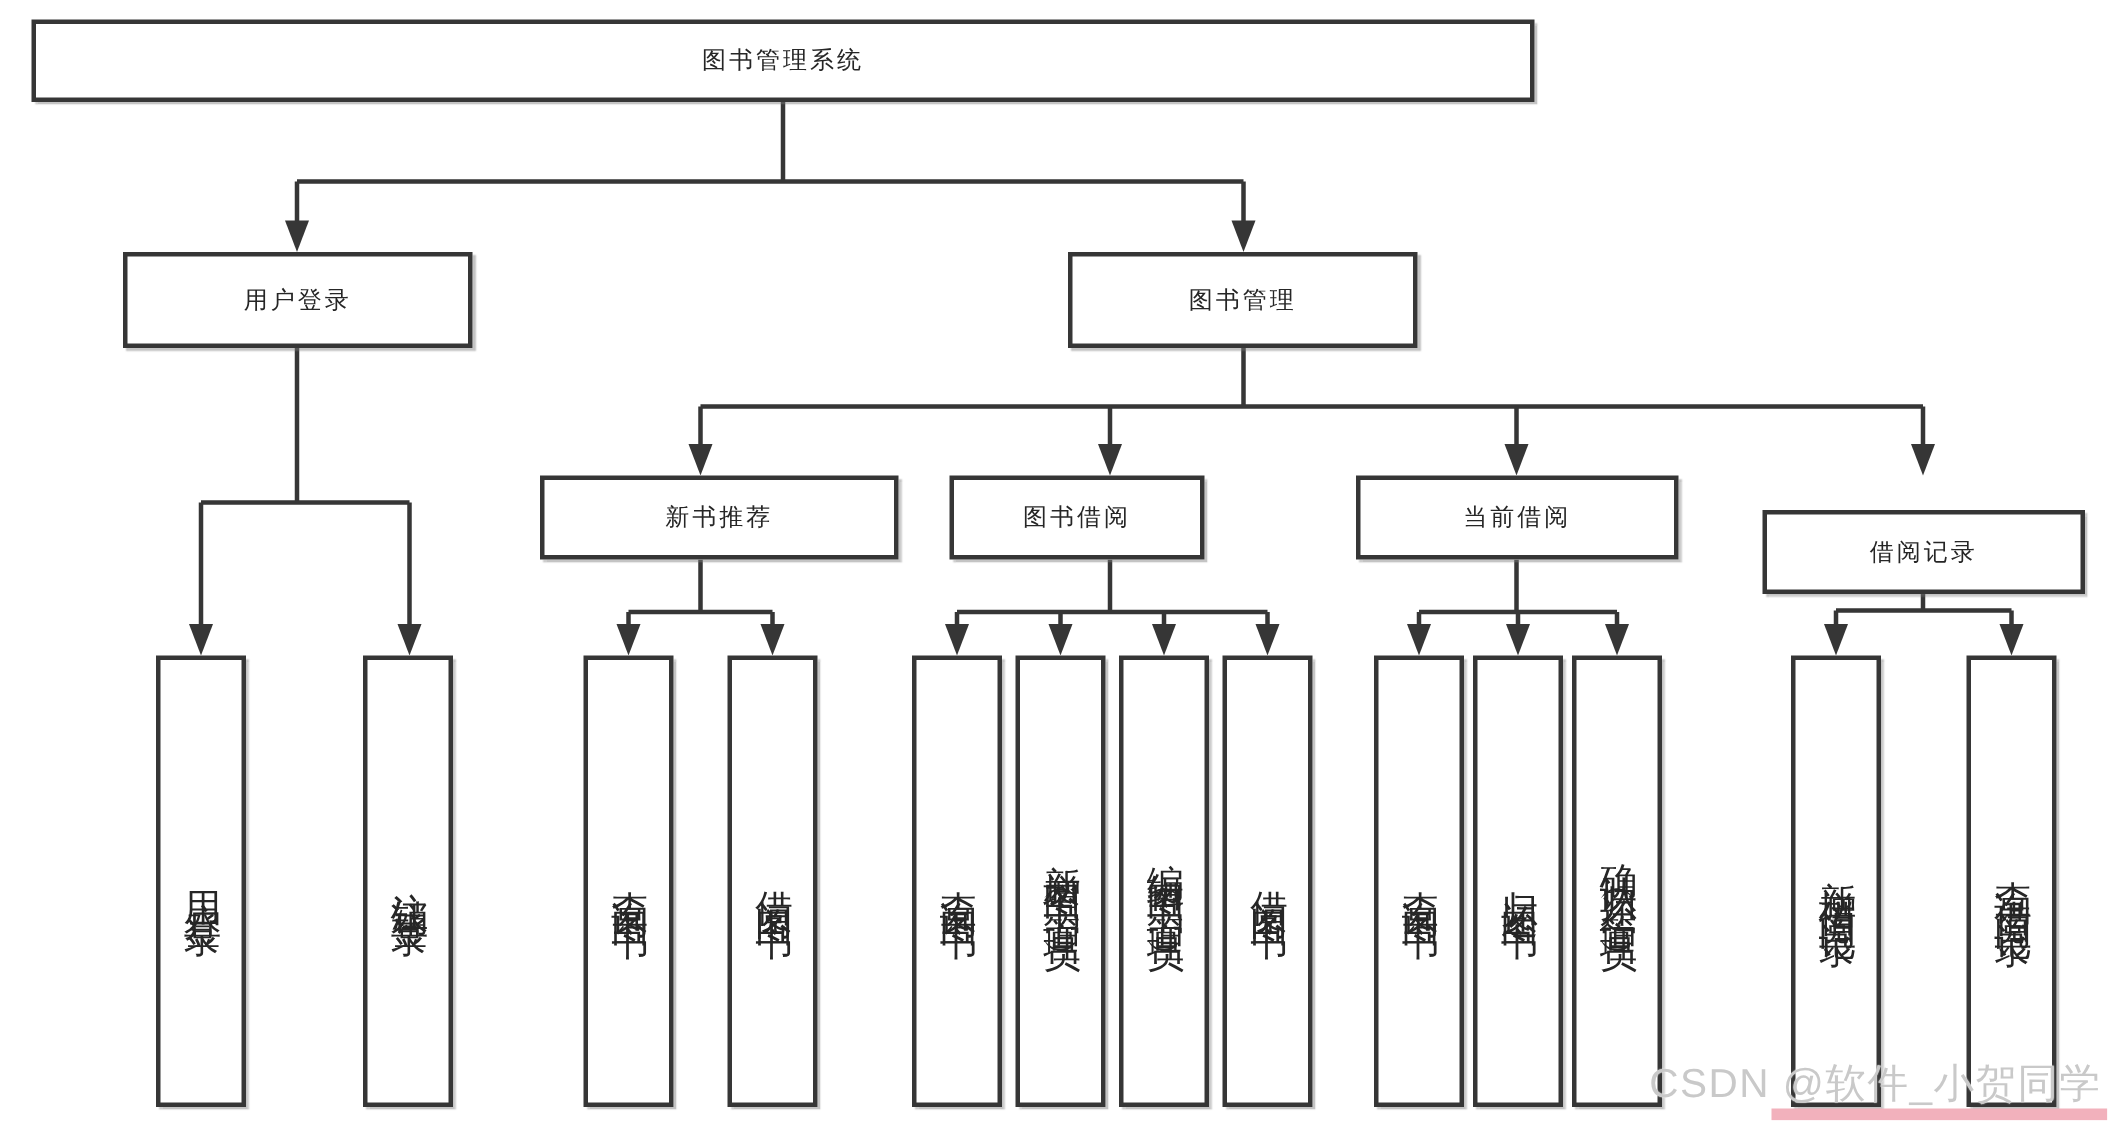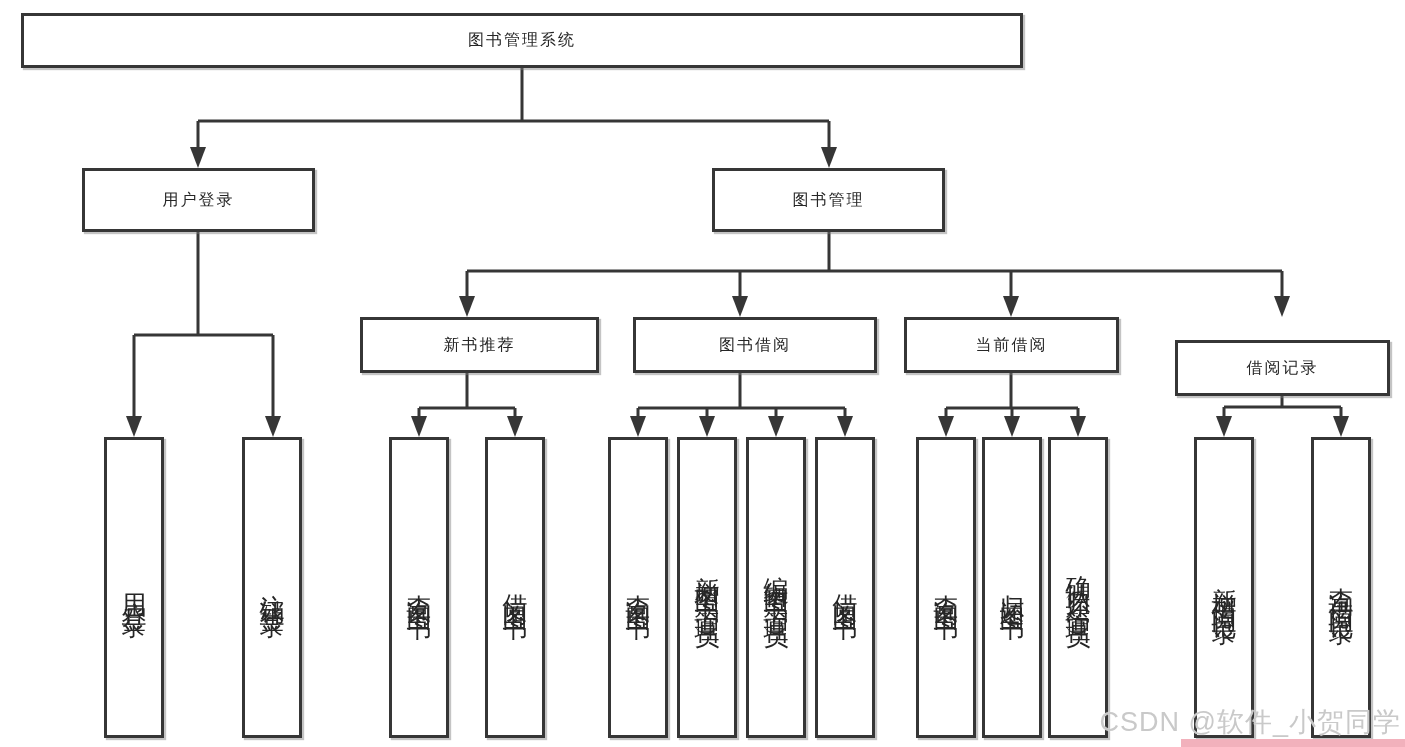--- a/index.html
+++ b/index.html
@@ -45,21 +45,21 @@
     font-size: 25px;
     letter-spacing: 7px;
     line-height: 1;
     white-space: nowrap;
   }
   
   #b-root   { left: 21px;  top: 13px;  width: 1002px; height: 55px; }
   #b-login  { left: 82px;  top: 168px; width: 233px;  height: 64px; }
   #b-mgmt   { left: 712px; top: 168px; width: 233px;  height: 64px; text-align: center; }
   #b-rec    { left: 360px; top: 317px; width: 239px;  height: 56px; }
-  #b-borrow { left: 633px; top: 317px; width: 244px;  height: 56px; }
+  #b-borrow { left: 633px; top: 317px; width: 170px;  height: 56px; }
   #b-cur    { left: 904px; top: 317px; width: 215px;  height: 56px; }
   #b-hist   { left: 1175px;top: 317px; width: 215px;  height: 56px; margin-top: 23px; }
   .leaf     { top: 437px; width: 60px; height: 301px; }
   #l-1a { left: 104px; }  #l-1b { left: 242px; }
   #l-2a { left: 389px; }  #l-2b { left: 485px; }
   #l-3a { left: 608px; }  #l-3b { left: 677px; }
   #l-3c { left: 746px; }  #l-3d { left: 815px; }
   #l-4a { left: 916px; }  #l-4b { left: 982px; }
   #l-4c { left: 1048px; }
   #l-5a { left: 1194px; } #l-5b { left: 1311px; }

